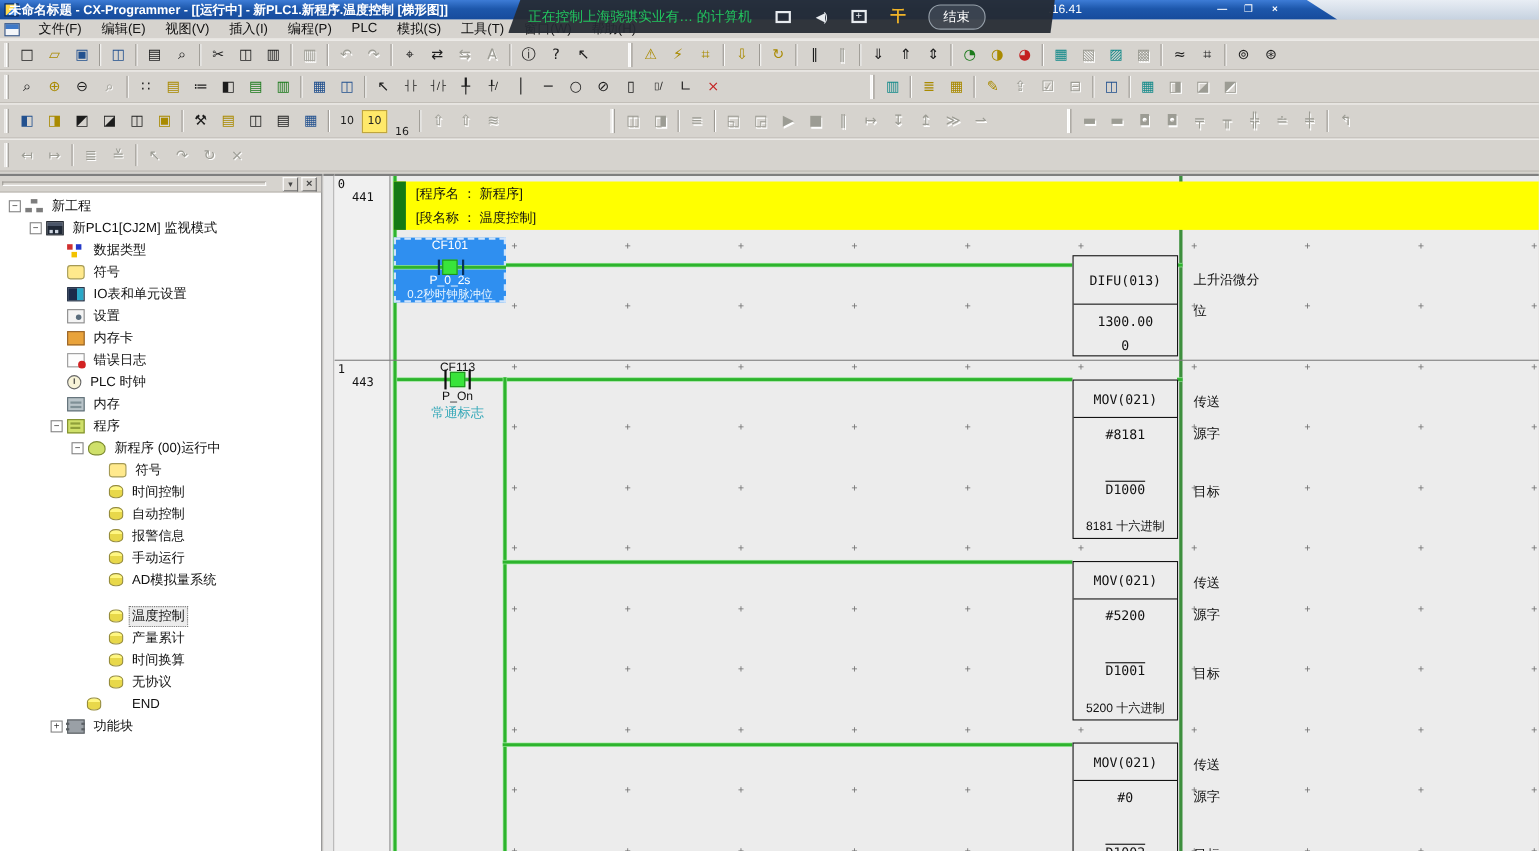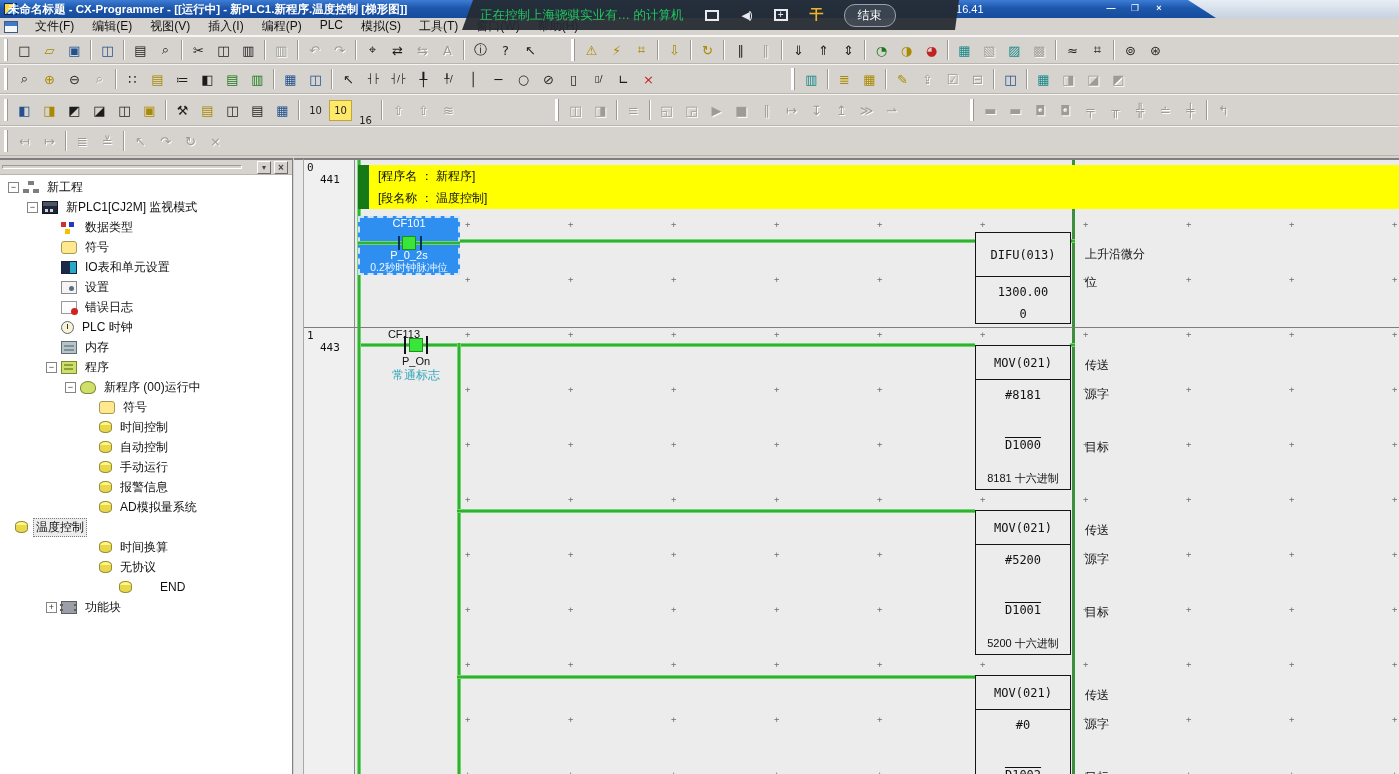--- a/index.html
+++ b/index.html
@@ -337,20 +337,25 @@
         <span class="ti ti-io"></span>
         <span class="tlabel">IO表和单元设置</span>
       </div>
       <div class="trow" style="padding-left: 46px;">
         <span style="width: 15px; flex: 0 0 auto; display: inline-block;"></span>
         <span class="ti ti-settings"></span>
         <span class="tlabel">设置</span>
       </div>
       <div class="trow" style="padding-left: 46px;">
         <span style="width: 15px; flex: 0 0 auto; display: inline-block;"></span>
+        <span class="ti ti-memcard"></span>
+        <span class="tlabel">内存卡</span>
+      </div>
+      <div class="trow" style="padding-left: 46px;">
+        <span style="width: 15px; flex: 0 0 auto; display: inline-block;"></span>
         <span class="ti ti-errlog"></span>
         <span class="tlabel">错误日志</span>
       </div>
       <div class="trow" style="padding-left: 46px;">
         <span style="width: 15px; flex: 0 0 auto; display: inline-block;"></span>
         <span class="ti ti-clock"></span>
         <span class="tlabel">PLC 时钟</span>
       </div>
       <div class="trow" style="padding-left: 46px;">
         <span style="width: 15px; flex: 0 0 auto; display: inline-block;"></span>
@@ -378,48 +383,53 @@
         <span class="tlabel">时间控制</span>
       </div>
       <div class="trow" style="padding-left: 84px;">
         <span style="width: 15px; flex: 0 0 auto; display: inline-block;"></span>
         <span class="ti ti-section"></span>
         <span class="tlabel">自动控制</span>
       </div>
       <div class="trow" style="padding-left: 84px;">
         <span style="width: 15px; flex: 0 0 auto; display: inline-block;"></span>
         <span class="ti ti-section"></span>
+        <span class="tlabel">报警信息</span>
+      </div>
+      <div class="trow" style="padding-left: 84px;">
+        <span style="width: 15px; flex: 0 0 auto; display: inline-block;"></span>
+        <span class="ti ti-section"></span>
         <span class="tlabel">手动运行</span>
       </div>
       <div class="trow" style="padding-left: 84px;">
         <span style="width: 15px; flex: 0 0 auto; display: inline-block;"></span>
         <span class="ti ti-section"></span>
-        <span class="tlabel">报警信息</span>
-      </div>
-      <div class="trow" style="padding-left: 84px;">
-        <span style="width: 15px; flex: 0 0 auto; display: inline-block;"></span>
-        <span class="ti ti-section"></span>
         <span class="tlabel">AD模拟量系统</span>
       </div>
-      <div class="trow sel" style="">
+      <div class="trow sel" style="padding-left: 84px; margin-top: 13px;">
         <span style="width: 15px; flex: 0 0 auto; display: inline-block;"></span>
         <span class="ti ti-section"></span>
         <span class="tlabel">温度控制</span>
       </div>
       <div class="trow" style="padding-left: 84px;">
         <span style="width: 15px; flex: 0 0 auto; display: inline-block;"></span>
         <span class="ti ti-section"></span>
+        <span class="tlabel">产量累计</span>
+      </div>
+      <div class="trow" style="padding-left: 84px;">
+        <span style="width: 15px; flex: 0 0 auto; display: inline-block;"></span>
+        <span class="ti ti-section"></span>
         <span class="tlabel">时间换算</span>
       </div>
       <div class="trow" style="padding-left: 84px;">
         <span style="width: 15px; flex: 0 0 auto; display: inline-block;"></span>
         <span class="ti ti-section"></span>
         <span class="tlabel">无协议</span>
       </div>
-      <div class="trow" style="padding-left: 84px; gap: 20px;">
+      <div class="trow" style="padding-left: 44px; gap: 20px;">
         <span style="width: 15px; flex: 0 0 auto; display: inline-block;"></span>
         <span class="ti ti-section"></span>
         <span class="tlabel">END</span>
       </div>
       <div class="trow" style="padding-left: 46px;">
         <span class="exp">+</span>
         <span class="ti ti-fb"></span>
         <span class="tlabel">功能块</span>
       </div>
     </div>
@@ -577,21 +587,21 @@
   </div>
   <div class="rcom" style="top:86px">上升沿微分</div>
   <div class="rcom" style="top:114px">位</div>
 
   <div class="wireh" style="left:57px;top:183px;width:614px"></div>
   <div class="wirev" style="left:153px;top:183px;height:433px"></div>
   <div class="wireh" style="left:153px;top:349px;width:518px"></div>
   <div class="wireh" style="left:153px;top:515px;width:518px"></div>
   <div class="wireh" style="left:766px;top:183px;width:5px"></div>
 
-  <div class="clabel mono" style="left:68px;top:168px;width:64px">CF113</div>
+  <div class="clabel mono" style="left:80px;top:168px;width:64px">CF113</div>
   <div class="tick" style="left:100px;top:176px"></div>
   <div class="tick" style="left:122px;top:176px"></div>
   <div class="csq" style="left:105px;top:178px"></div>
   <div class="clabel mono" style="left:80px;top:195px;width:64px">P_On</div>
   <div class="clabel teal" style="left:76px;top:207px;width:72px;font-size:12px">常通标志</div>
 
   <div class="ibox" style="top:185px;height:145px">
     <div class="i-title" style="height:34px;line-height:34px">MOV(021)</div>
     <div class="i-op" style="top:42px">#8181</div>
     <div class="i-op ov" style="top:92px">D1000</div>

